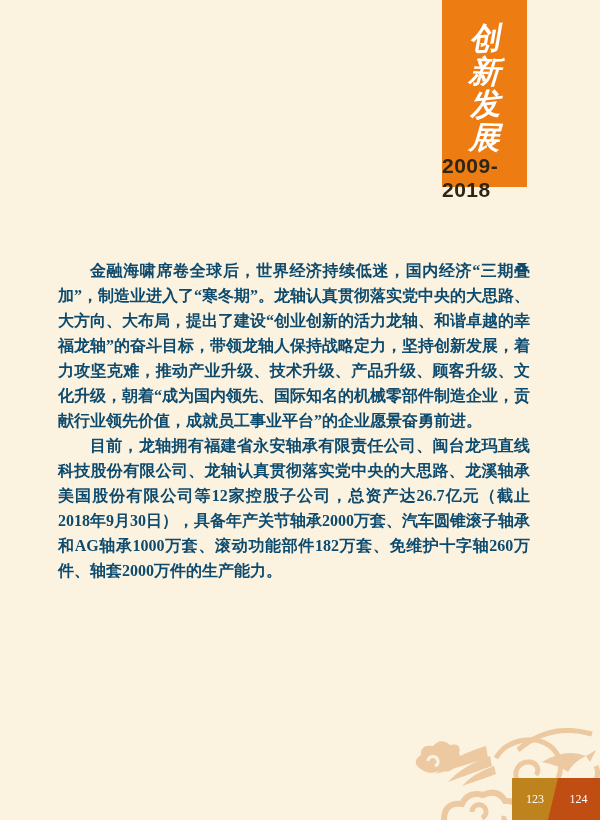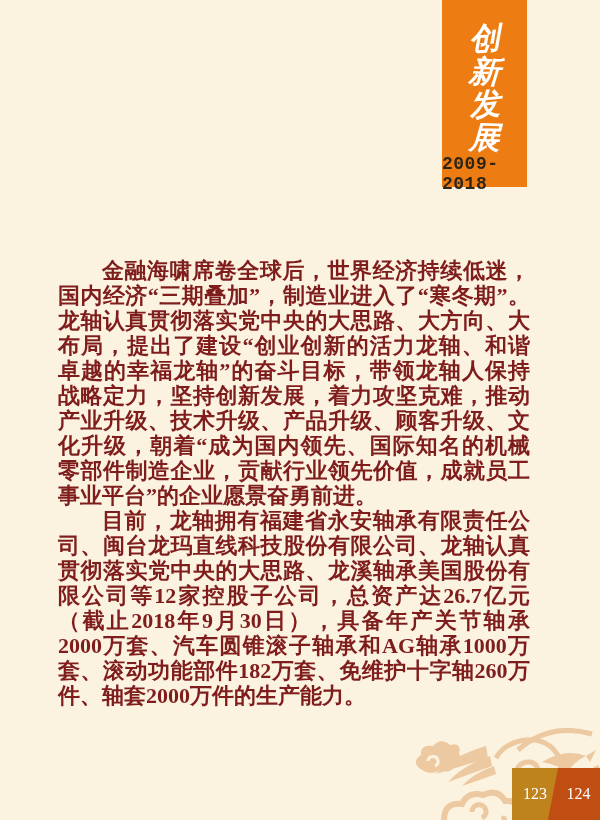--- a/index.html
+++ b/index.html
@@ -24,46 +24,46 @@
     color:#ffffff;
     font-size:31px; line-height:33px;
     font-weight:bold; font-style:italic;
   }
   .banner-title span { transform:rotate(-4deg); }
   .banner-title span:nth-child(2) { transform:rotate(3deg); }
   .banner-title span:nth-child(3) { transform:rotate(-6deg); }
   .banner-title span:nth-child(4) { transform:rotate(2deg); }
   .banner-years {
     margin-top:auto; margin-bottom:9px;
-    font-family:Liberation Mono, monospace;
-    font-weight:bold; font-size:18px;
+    font-family:Liberation Sans, sans-serif;
+    font-weight:bold; font-size:21px;
     color:#2d2516; letter-spacing:0.5px;
   }
 
   
   .content {
     position:absolute; left:58px; top:258px; width:472px;
-    color:#7f1d1d;
-    font-size:22px; line-height:25px;
+    color:#0c4a6e;
+    font-size:16px; line-height:25px;
     font-weight:bold;
     text-align:justify;
   }
   .content p { margin:0; text-indent:2em; }
 
   
   .deco {
     position:absolute; right:0; bottom:0;
     z-index:1; pointer-events:none;
   }
 
   
   .pn {
-    position:absolute; bottom:0; height:52px;
+    position:absolute; bottom:0; height:42px;
     display:flex; align-items:center; justify-content:center;
-    color:#ffffff; font-size:16px;
+    color:#ffffff; font-size:12px;
     font-family:"Liberation Serif","DejaVu Serif",serif;
   }
   .pn-light {
     left:512px; width:46px;
     background:#bf831e;
     clip-path:polygon(0 0, 100% 0, 78% 100%, 0 100%);
     z-index:3;
   }
   .pn-dark {
     left:545px; width:55px;

